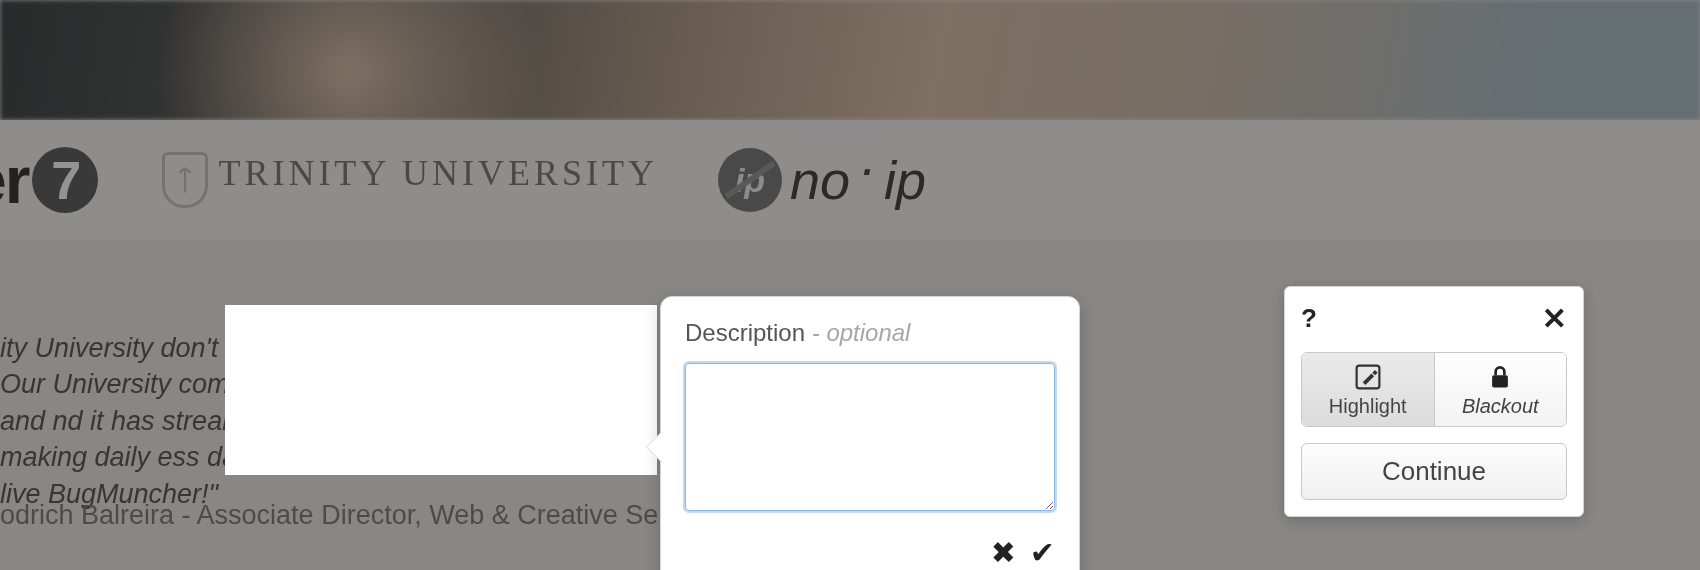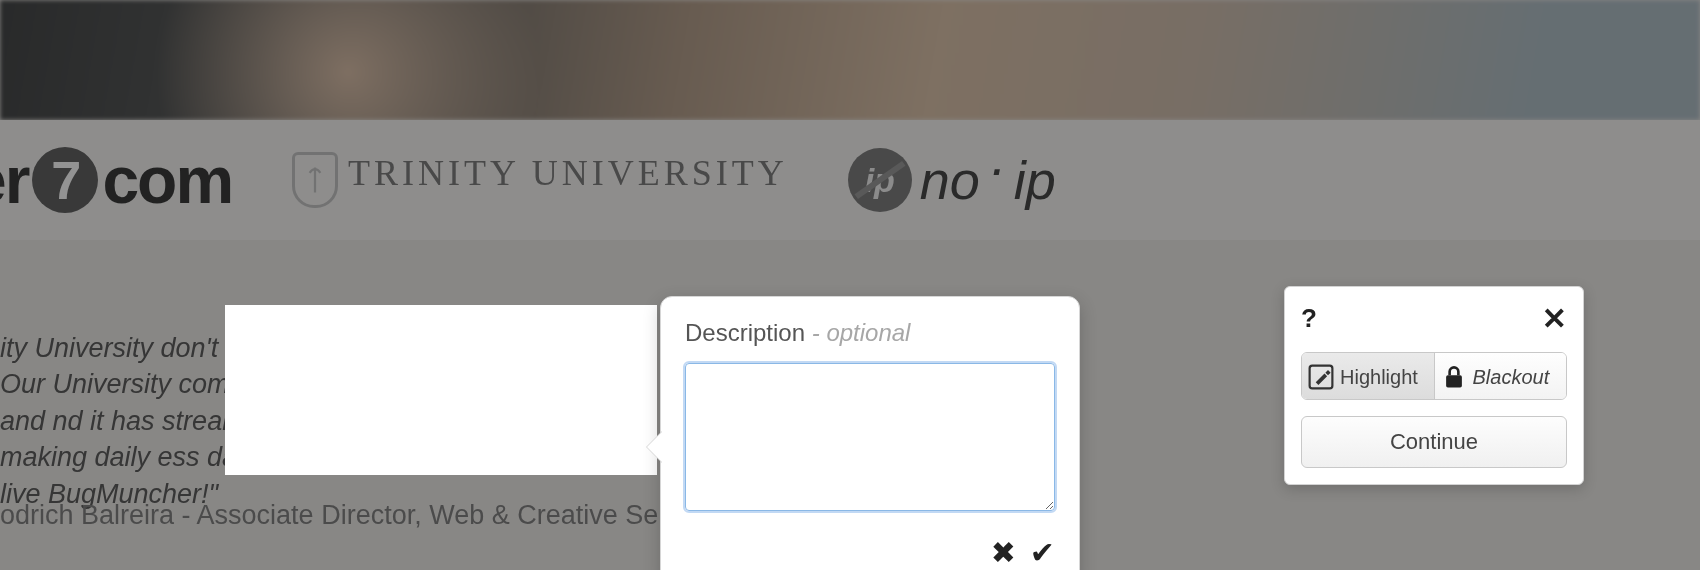--- a/index.html
+++ b/index.html
@@ -163,56 +163,55 @@
     margin-bottom: 16px;
   }
   .tool-header .close { cursor: pointer; font-size: 30px; }
   .tool-toggle {
     display: flex; width: 100%;
     border: 1px solid #c8c8c8;
     border-radius: 6px; overflow: hidden; margin-bottom: 16px;
   }
   .tool-toggle .seg {
     flex: 1;
-    display: flex; align-items: center; justify-content: flex-start;
+    display: flex; flex-direction: column; align-items: center; justify-content: flex-start;
     gap: 4px;
     padding: 10px 4px 8px 4px;
     font-size: 20px; color: #444;
     cursor: pointer;
     background: linear-gradient(#fefefe, #f3f3f3);
   }
   .tool-toggle .seg.active { background: linear-gradient(#eaeaea, #dcdcdc); }
   .tool-toggle .seg + .seg { border-left: 1px solid #c8c8c8; font-style: italic; }
   .tool-toggle svg { width: 30px; height: 28px; }
   .continue-btn {
     width: 100%;
     padding: 12px 0;
     text-align: center;
-    font-size: 22px;
+    font-size: 26px;
     color: #444;
     border: 1px solid #c8c8c8;
     border-radius: 6px;
     background: linear-gradient(#fdfdfd, #f0f0f0);
     cursor: pointer;
   }
 </style>
 </head>
 <body>
 
 <div class="page">
 
   <div class="hero">
     <div class="hero-hand"></div>
   </div>
 
   <div class="logo-strip">
     <div class="logo-7com">
       <span>er</span>
       <span class="circle7">7</span>
-      <span>com</span>
     </div>
     <div class="logo-trinity">
       <span class="shield">
         <svg viewBox="0 0 20 32">
             <path d="M10 2 L10 30 M4 8 Q10 0 16 8" stroke="#bdbdbd" stroke-width="2.5" fill="none"></path>
           </svg>
       </span>
       <span>TRINITY UNIVERSITY</span>
     </div>
     <div class="logo-noip">

